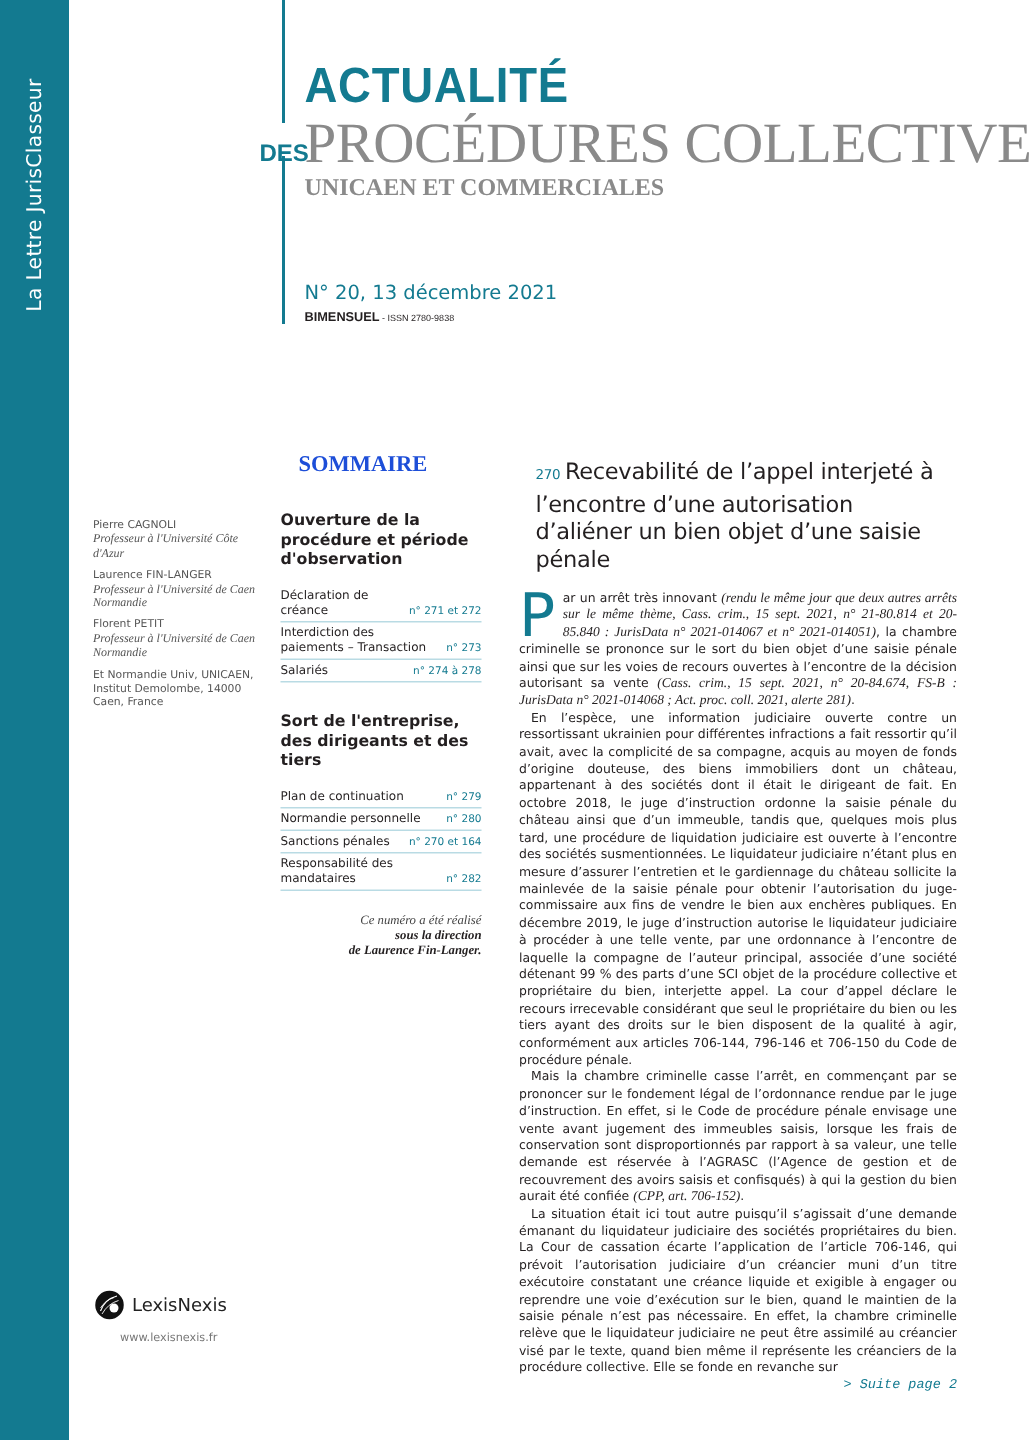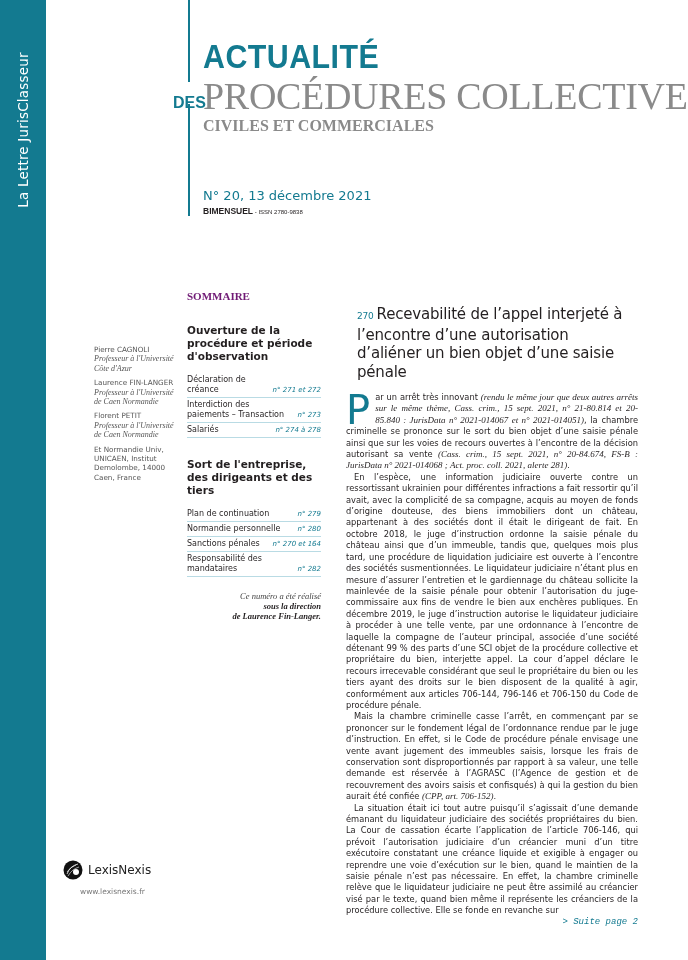--- a/index.html
+++ b/index.html
@@ -46,39 +46,39 @@
   .freq {
     position: absolute; left: 203px; top: 206px; color: #231f20;
     font-family: "Liberation Sans", sans-serif; font-size: 8.5px; font-weight: bold;
   }
   .freq .issn { font-weight: normal; font-size: 6px; }
 
   .authors {
     position: absolute; left: 62px; top: 345px; width: 112px;
     font-family: "DejaVu Sans", sans-serif; font-size: 7.2px; line-height: 9.4px; color: #555;
   }
-  .author { margin-bottom: 5px; margin-left: 32px; }
+  .author { margin-bottom: 5px; }
   .author .role { font-family: "Liberation Serif", serif; font-style: italic; font-size: 8px; }
 
   .summary { position: absolute; left: 187px; top: 290px; width: 134px; }
   .summary h2 {
-    margin: 0; color: #701a75; font-family: "Liberation Serif", serif; font-weight: bold; font-size: 11px;
+    margin: 12px; color: #1d4ed8; font-family: "Liberation Serif", serif; font-weight: bold; font-size: 15px;
   }
   .summary h3 {
     margin: 0; font-family: "DejaVu Sans", sans-serif; font-weight: bold; font-size: 10.5px; line-height: 13px; color: #231f20;
   }
   .sec1-title { margin-top: 22px !important; }
   .sec2-title { margin-top: 20px !important; }
   .entries { margin-top: 10px; }
   .entry {
     display: flex; justify-content: space-between; align-items: flex-end;
     border-bottom: 1px solid #b9dbe4; padding: 2px 0 2px 0;
     font-family: "DejaVu Sans", sans-serif; font-size: 8px; line-height: 10px; color: #231f20;
   }
-  .entry .ref { color: #137a90; font-size: 7px; white-space: nowrap; padding-left: 4px; font-style: italic; }
+  .entry .ref { color: #137a90; font-size: 7px; white-space: nowrap; padding-left: 4px; }
   .credit {
     margin-top: 14px; font-family: "Liberation Serif", serif; font-style: italic;
     font-size: 8.5px; line-height: 10px; color: #444; text-align: right;
   }
   .credit b { color: #231f20; }
 
   .article { position: absolute; left: 346px; top: 294px; width: 292px; }
   .article h1 {
     margin: 11px; font-family: "DejaVu Sans", sans-serif; font-weight: normal;
     font-size: 15px; line-height: 18.5px; color: #231f20; letter-spacing: -0.2px;
@@ -113,21 +113,21 @@
 <div class="sidebar">
   <div class="sidebar-title">La Lettre JurisClasseur</div>
 </div>
 
 <div class="vline a"></div>
 <div class="vline b"></div>
 
 <div class="masthead-1">ACTUALITÉ</div>
 <div class="masthead-des">DES</div>
 <div class="masthead-2">PROCÉDURES COLLECTIVES</div>
-<div class="masthead-3">CIVILES ET COMMERCIALES</div>
+<div class="masthead-3">UNICAEN ET COMMERCIALES</div>
 
 <div class="issue">N° 20, 13 décembre 2021</div>
 <div class="freq"><span>BIMENSUEL</span><span class="issn"> - ISSN 2780-9838</span></div>
 
 <div class="authors">
   <div class="author">
     <div>Pierre CAGNOLI</div>
     <div class="role">Professeur à l'Université Côte d'Azur</div>
   </div>
   <div class="author">

